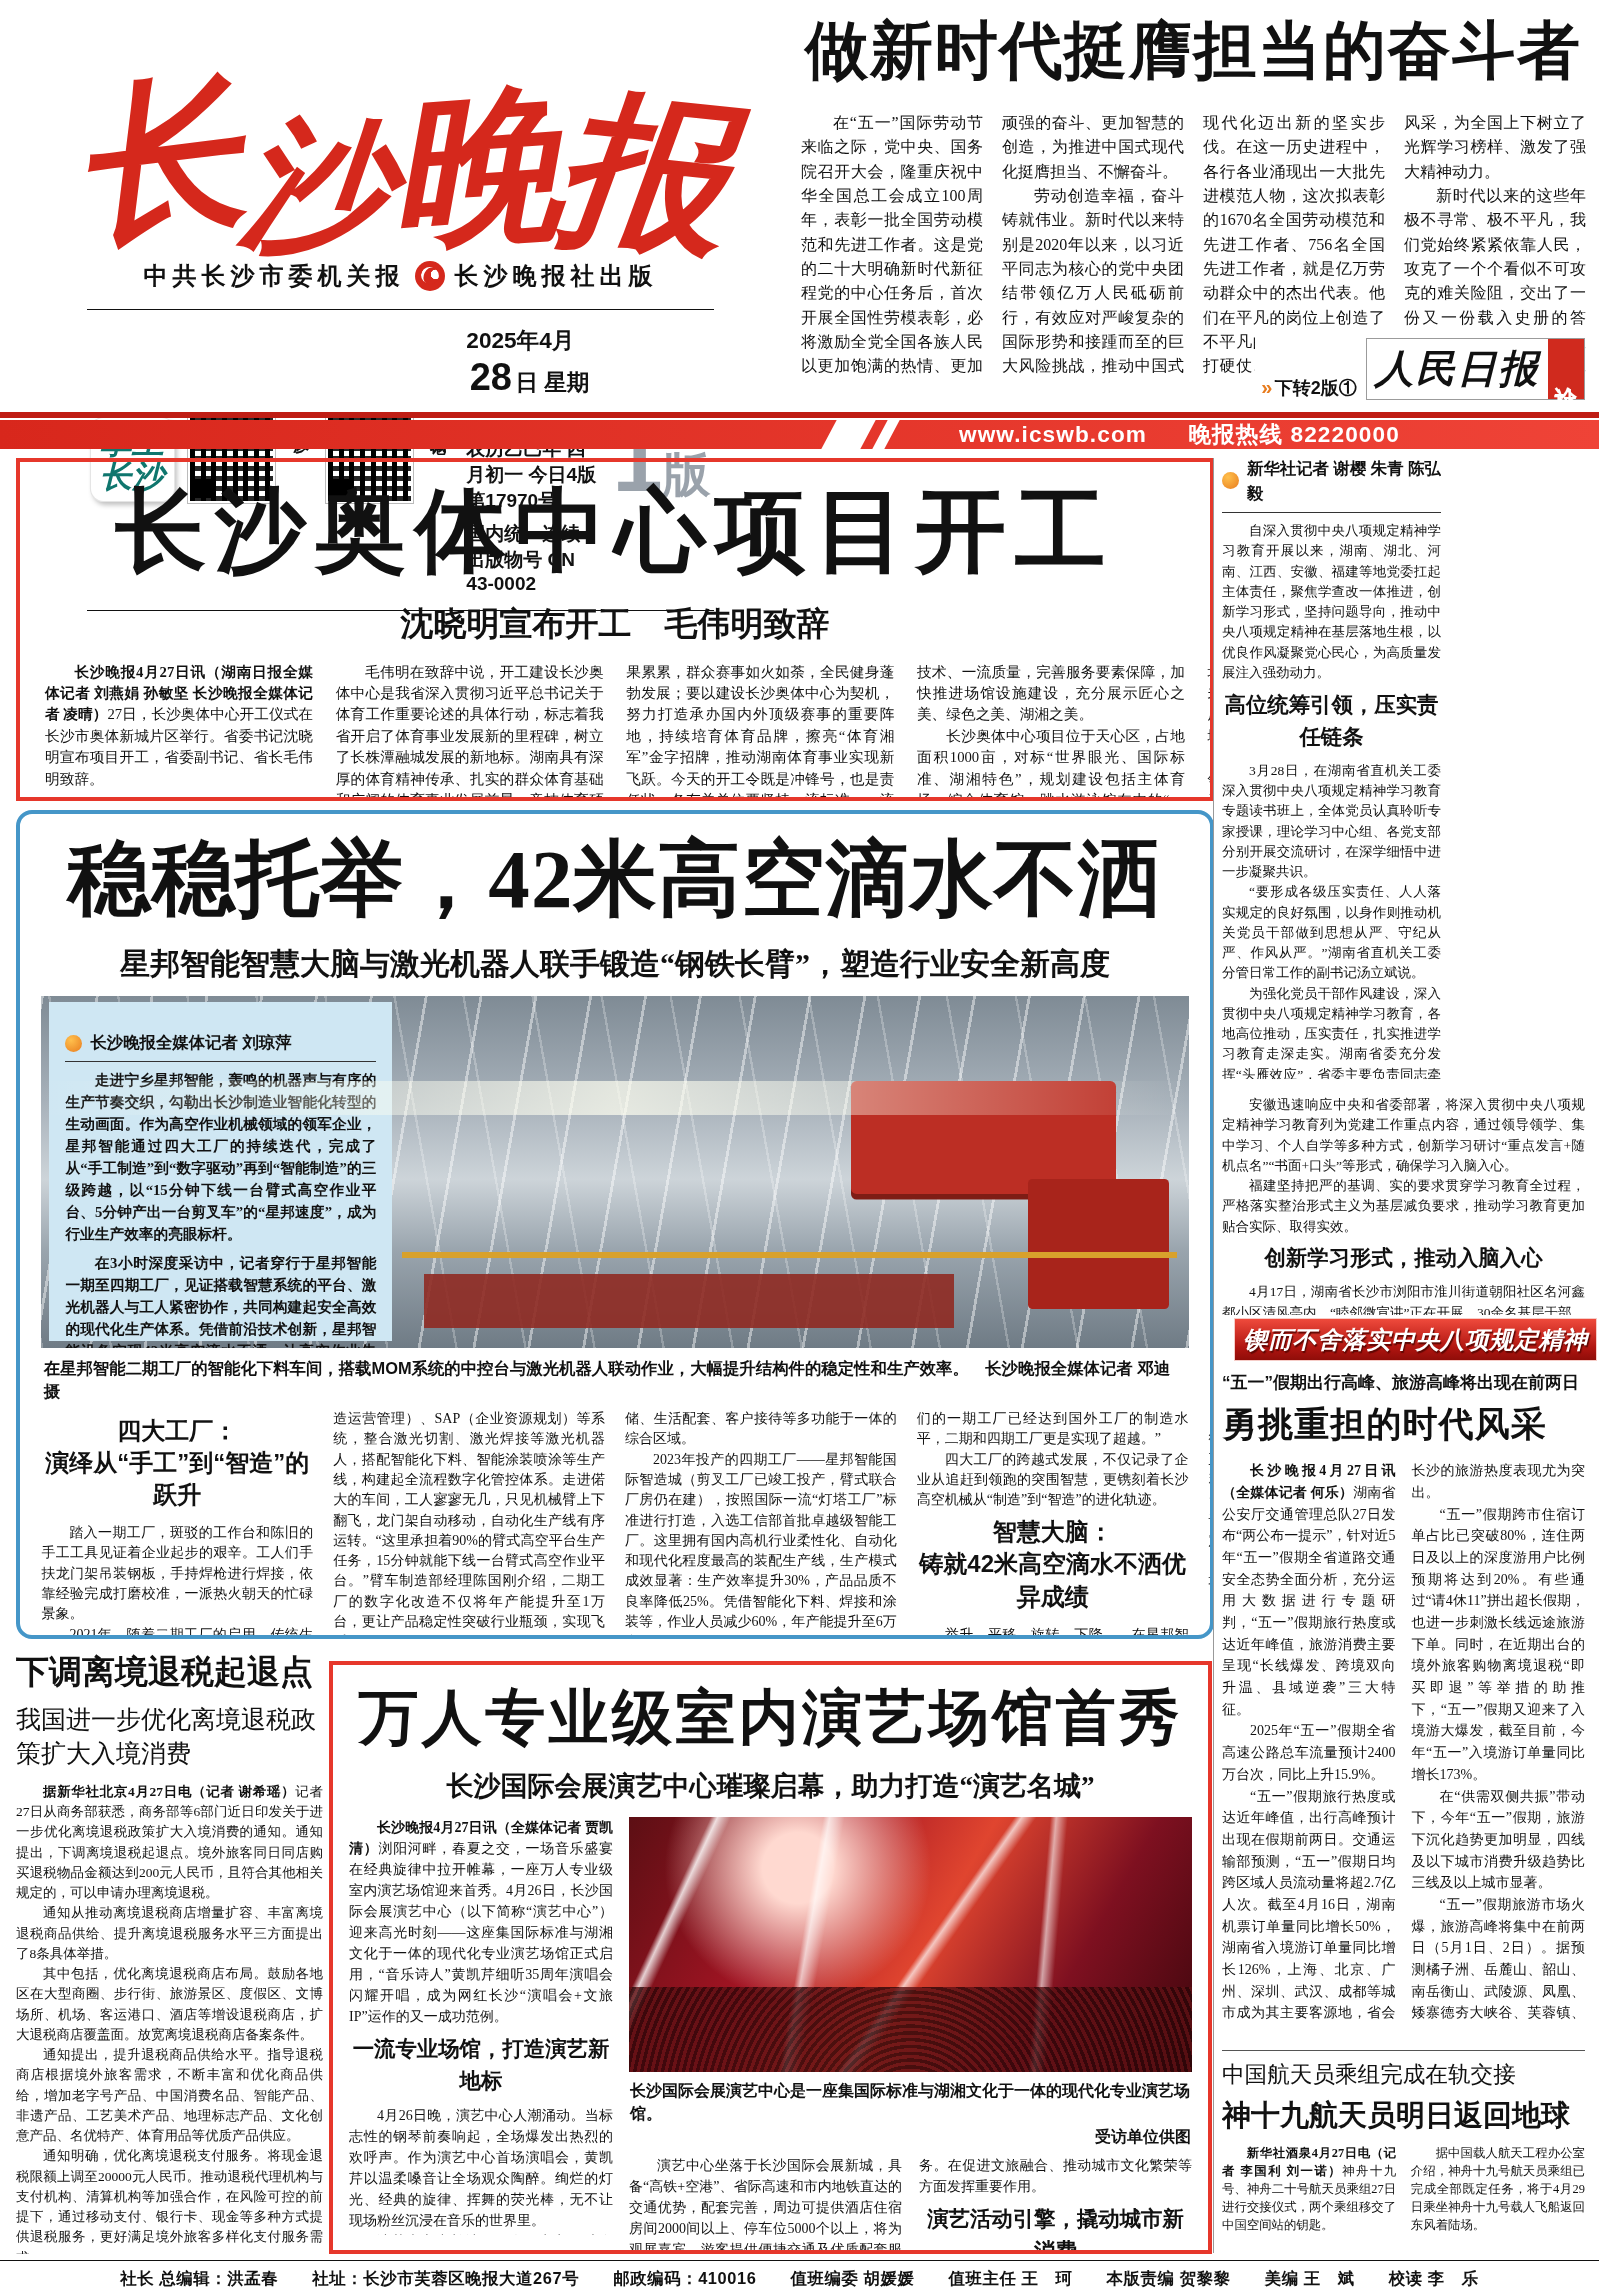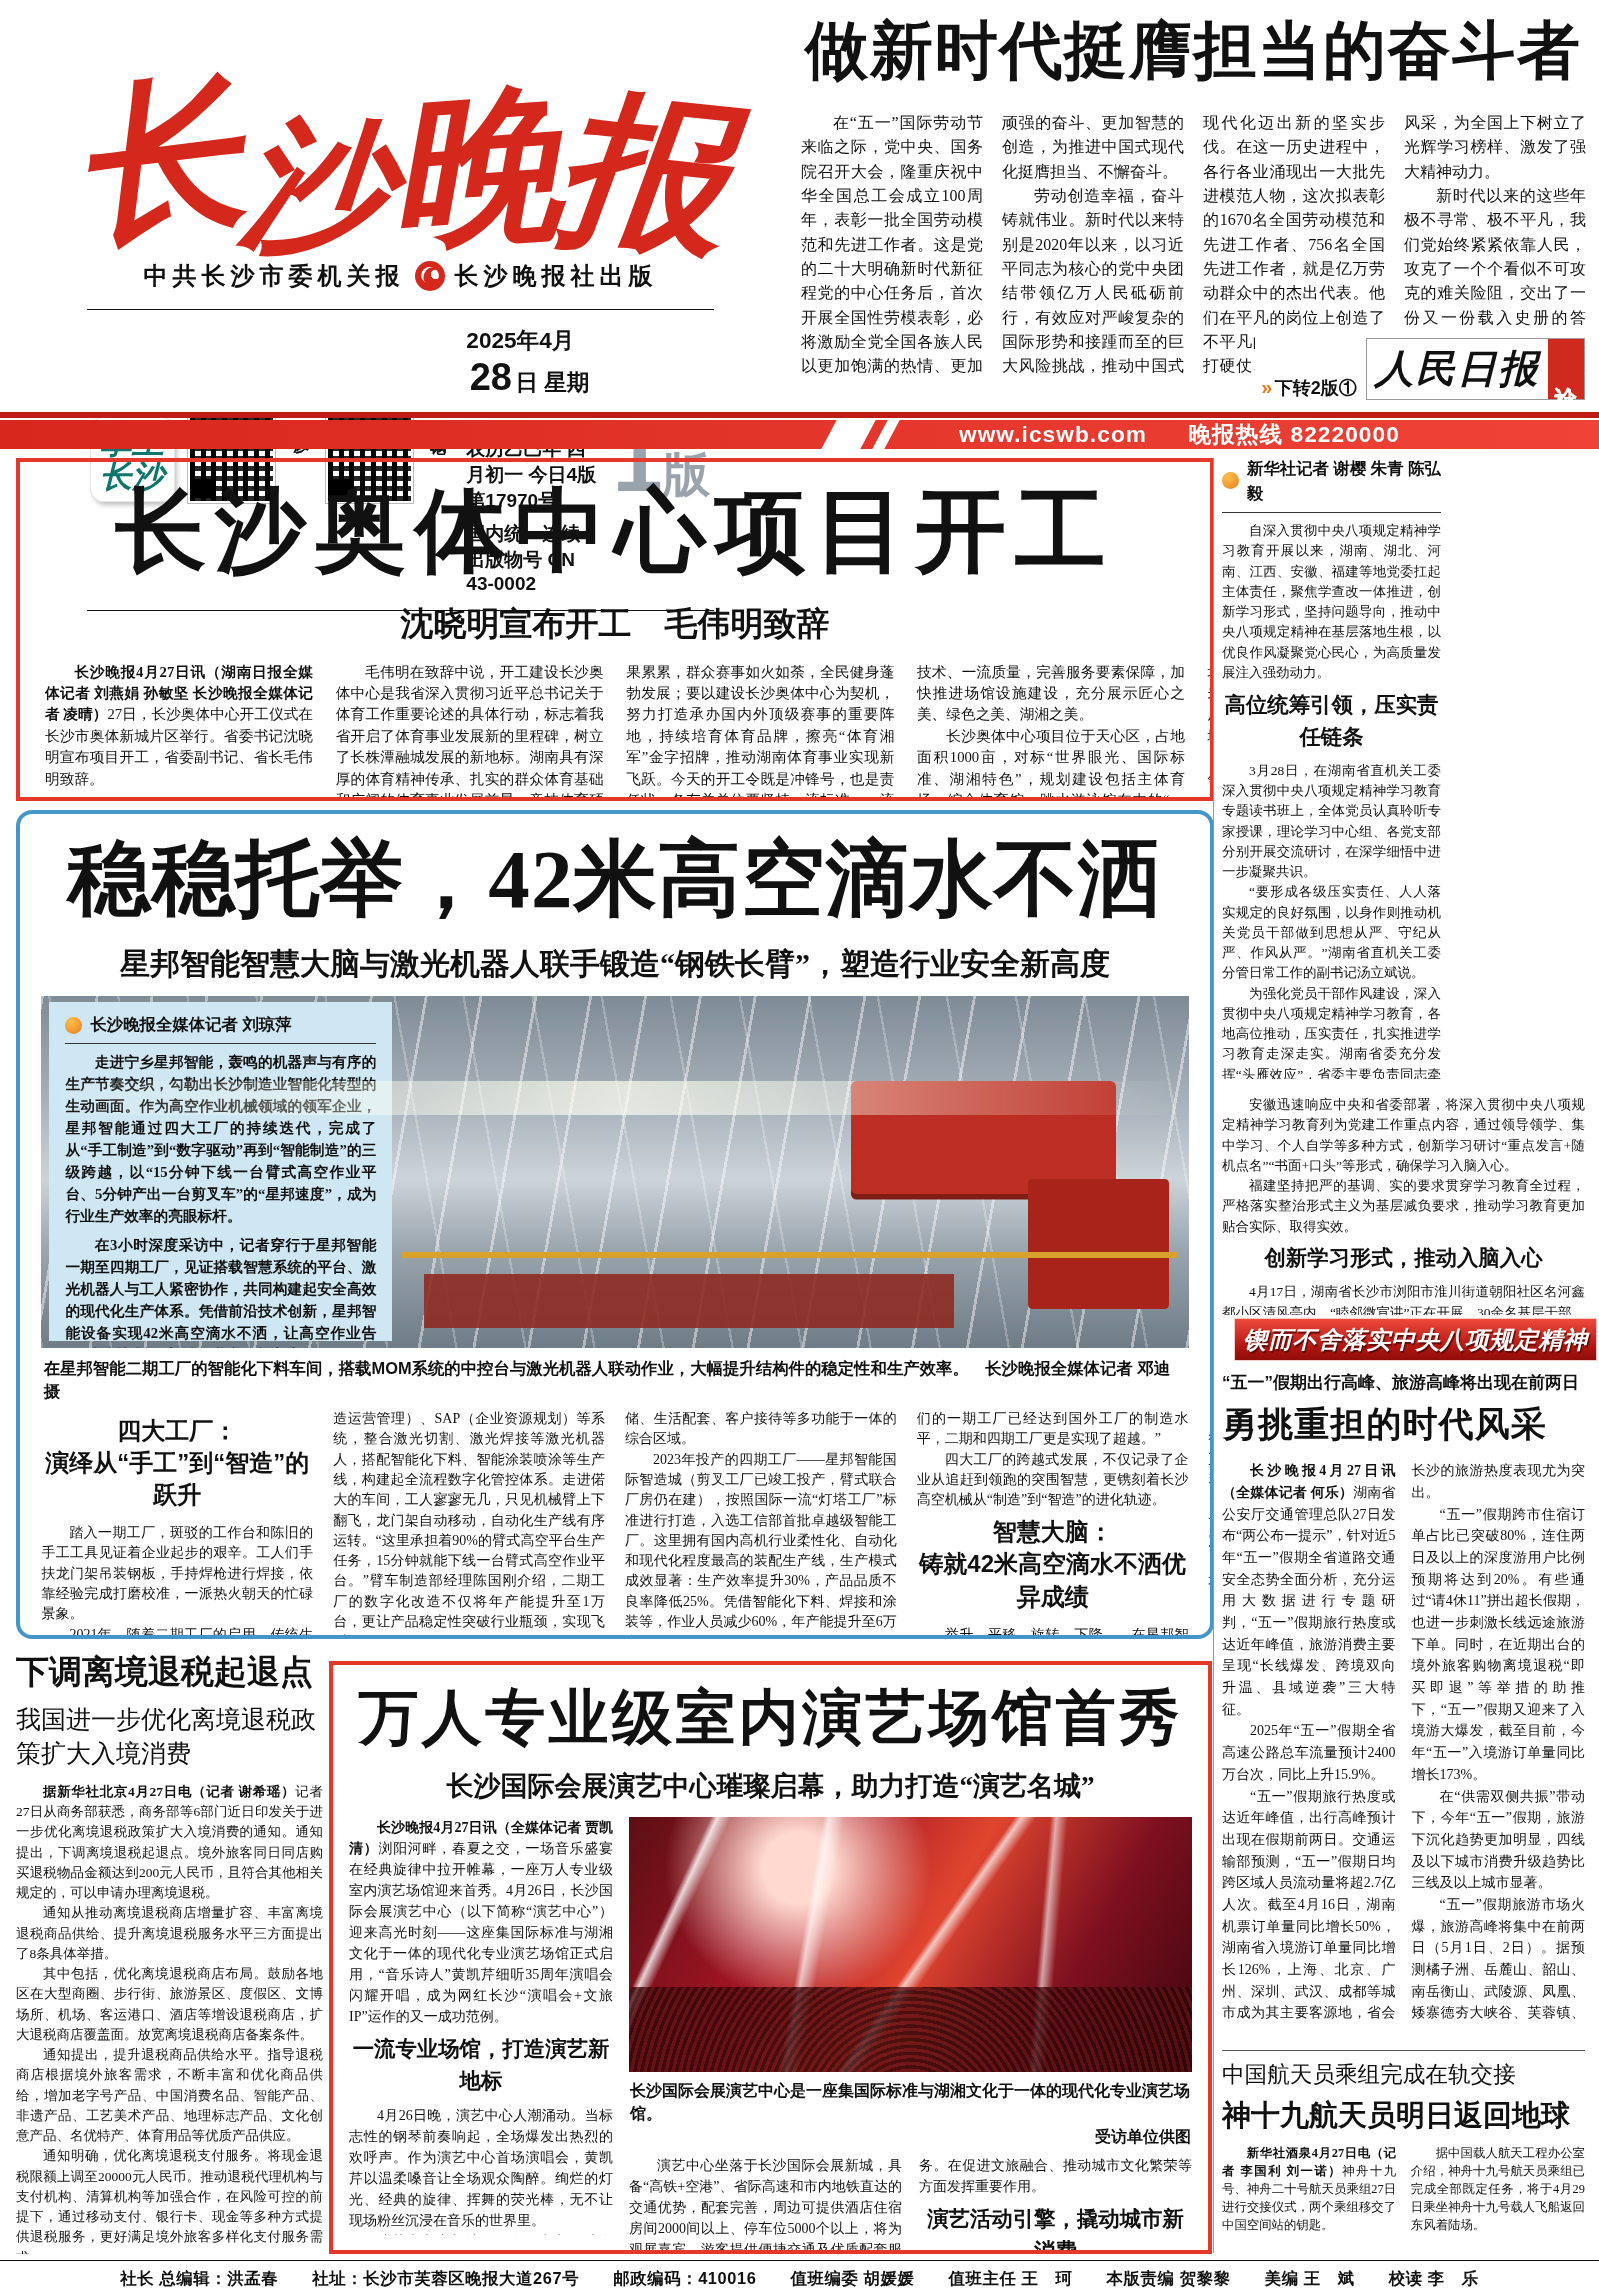--- a/index.html
+++ b/index.html
@@ -77,21 +77,21 @@
         background:linear-gradient(180deg,#7f8b95 0%,#a7b1ba 30%,#cdd4d9 52%,#9aa5ae 72%,#6f7b85 100%);}
   .xb-photo::before{content:"";position:absolute;inset:0;
         background:repeating-linear-gradient(100deg,rgba(255,255,255,.45) 0 2.8px,transparent 2.8px 54px),
                    repeating-linear-gradient(80deg,rgba(255,255,255,.25) 0 2.3px,transparent 2.3px 68px);}
   .xb-photo::after{content:"";position:absolute;left:0;right:0;top:85px;height:34px;
         background:linear-gradient(90deg,transparent,rgba(255,255,240,.7),transparent);}
   .m1{position:absolute;right:73px;top:85px;width:265px;height:113px;background:#bc2e24;border-radius:5.6px;box-shadow:0 5.6px 0 #7e1d15;}
   .m2{position:absolute;right:20px;bottom:39px;width:141px;height:130px;background:#a8241b;border-radius:4.5px;}
   .m3{position:absolute;left:383px;bottom:20px;width:530px;height:54px;background:#8f2a22;opacity:.9;}
   .rail{position:absolute;left:361px;right:11.3px;bottom:90px;height:6.8px;background:#d8a12c;}
-  .rep-box{position:absolute;left:8px;top:5.6px;width:343px;height:339px;background:#cfe7f3;padding:12px 16px;box-sizing:border-box;}
+  .rep-box{position:absolute;left:8px;top:5.6px;width:343px;height:339px;background:#cfe7f3;padding:30px 16px;box-sizing:border-box;}
   .byline{font-size:16.4px;font-weight:700;display:flex;align-items:center;gap:8px;
           border-bottom:1.1px solid #333;padding-bottom:6.8px;font-family:"Liberation Sans",sans-serif;}
   .dot{width:17px;height:17px;border-radius:50%;background:radial-gradient(circle at 35% 30%,#ffc04d,#e87c1e);flex:0 0 auto;}
   .rep-box .para{font-size:14.7px;font-weight:600;line-height:1.5;margin-top:6.8px;text-align:justify;}
   .xb-cap{font-size:16.4px;font-weight:700;margin:9px 2.3px 5.6px;line-height:1.4;font-family:"Liberation Sans",sans-serif;}
   .xb-cols{column-count:4;column-gap:20px;font-size:14px;line-height:1.45;text-align:justify;height:311px;}
   .col-head{font-size:24px;font-weight:900;text-align:center;line-height:1.35;margin:5.6px 0 11.3px;white-space:pre-line;
             font-family:"Liberation Sans",sans-serif;}
   
   .tax{position:absolute;left:16px;top:1650px;width:307px;height:604px;overflow:hidden;}

